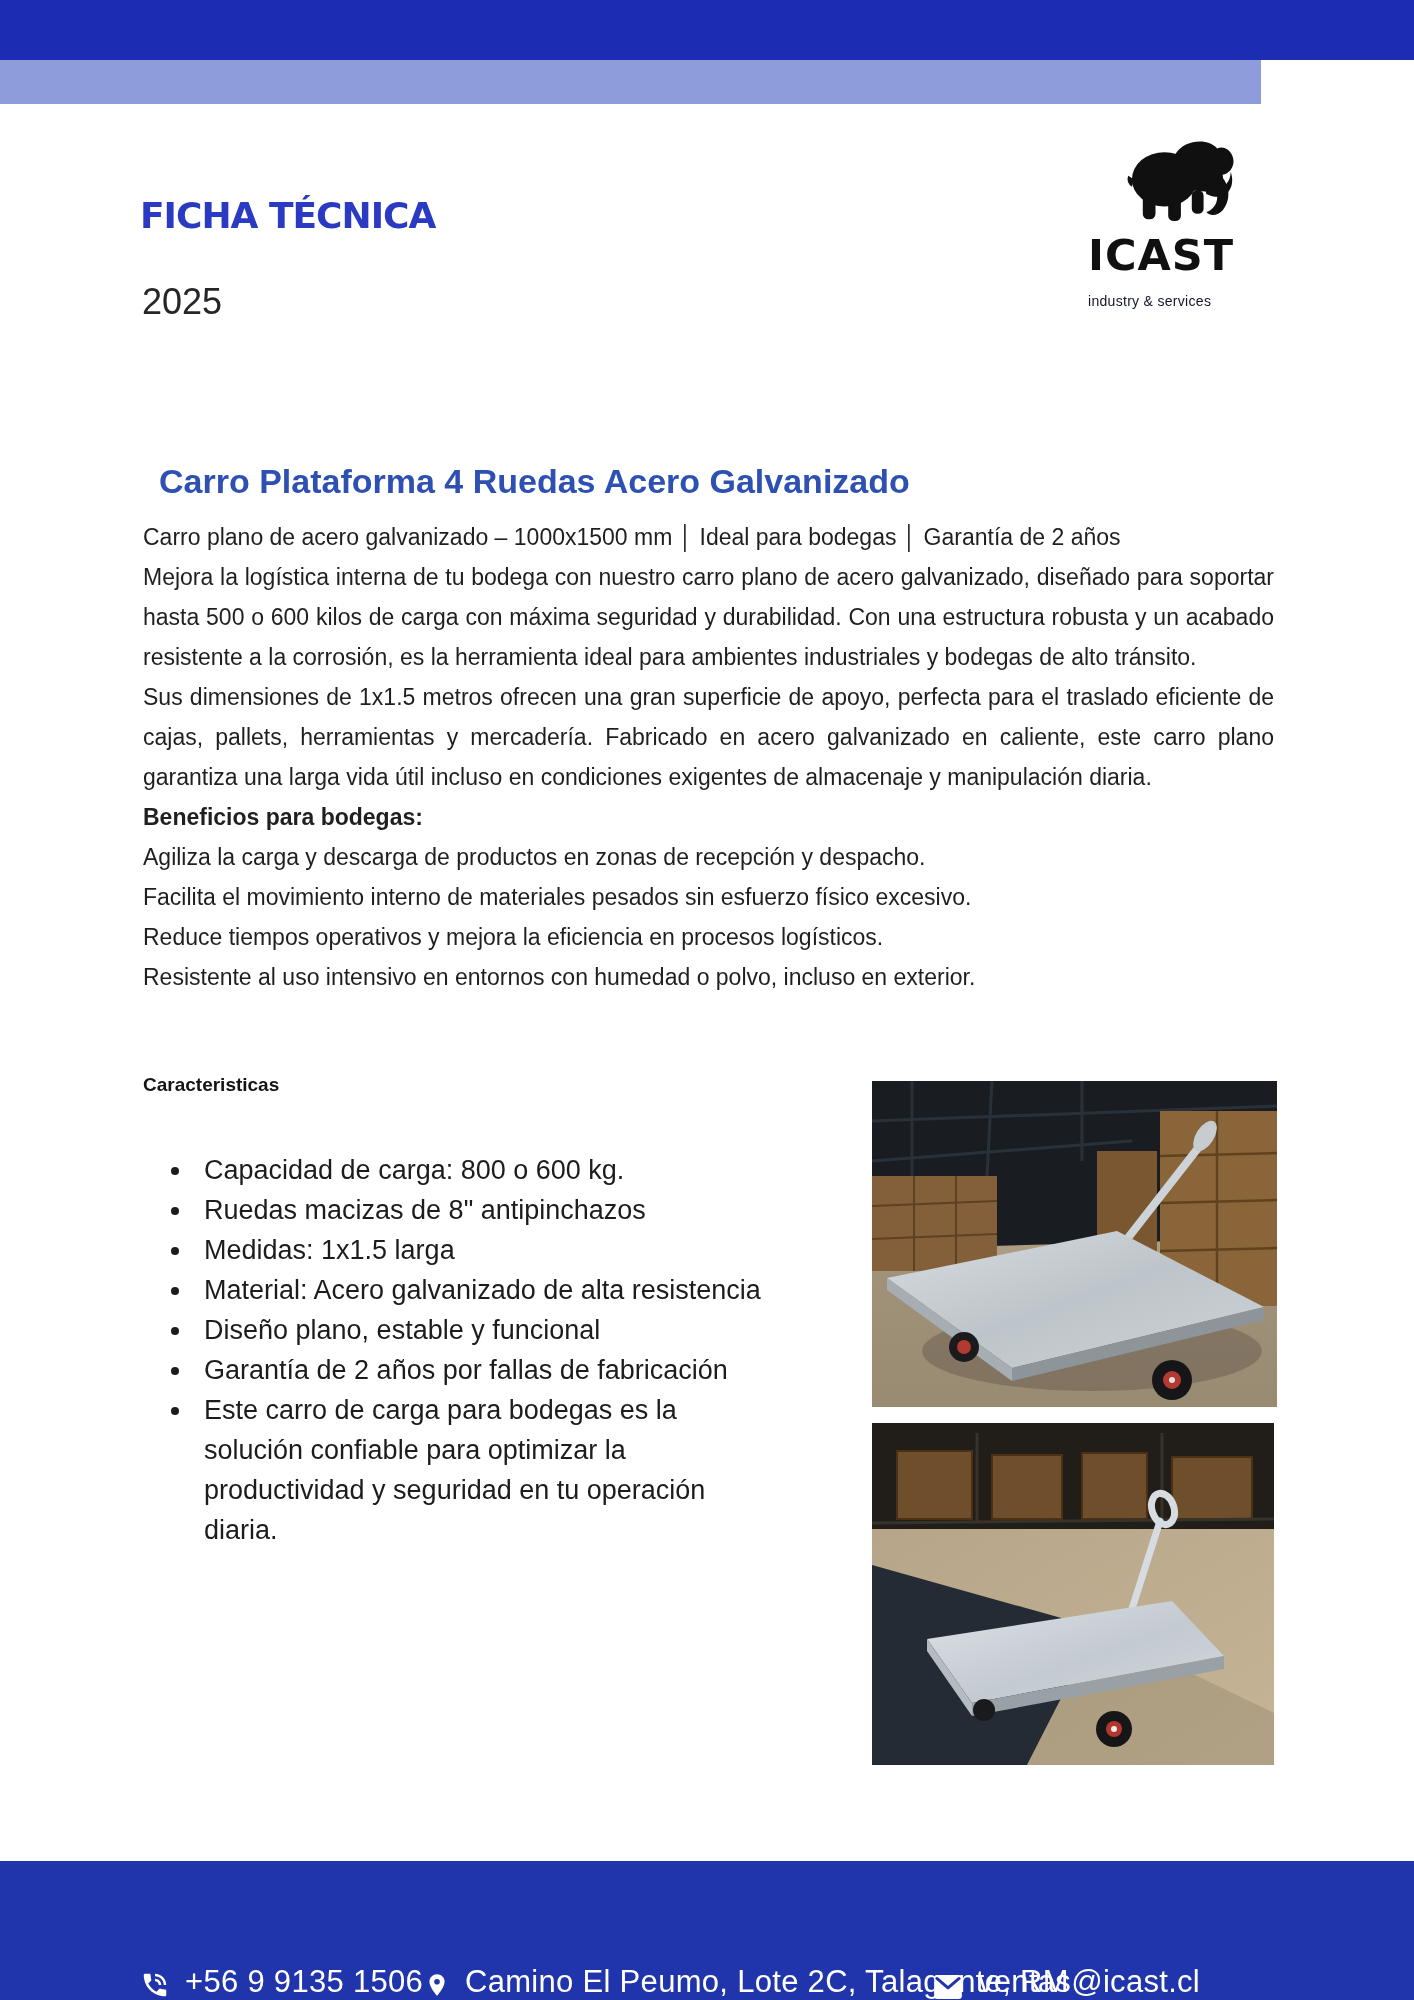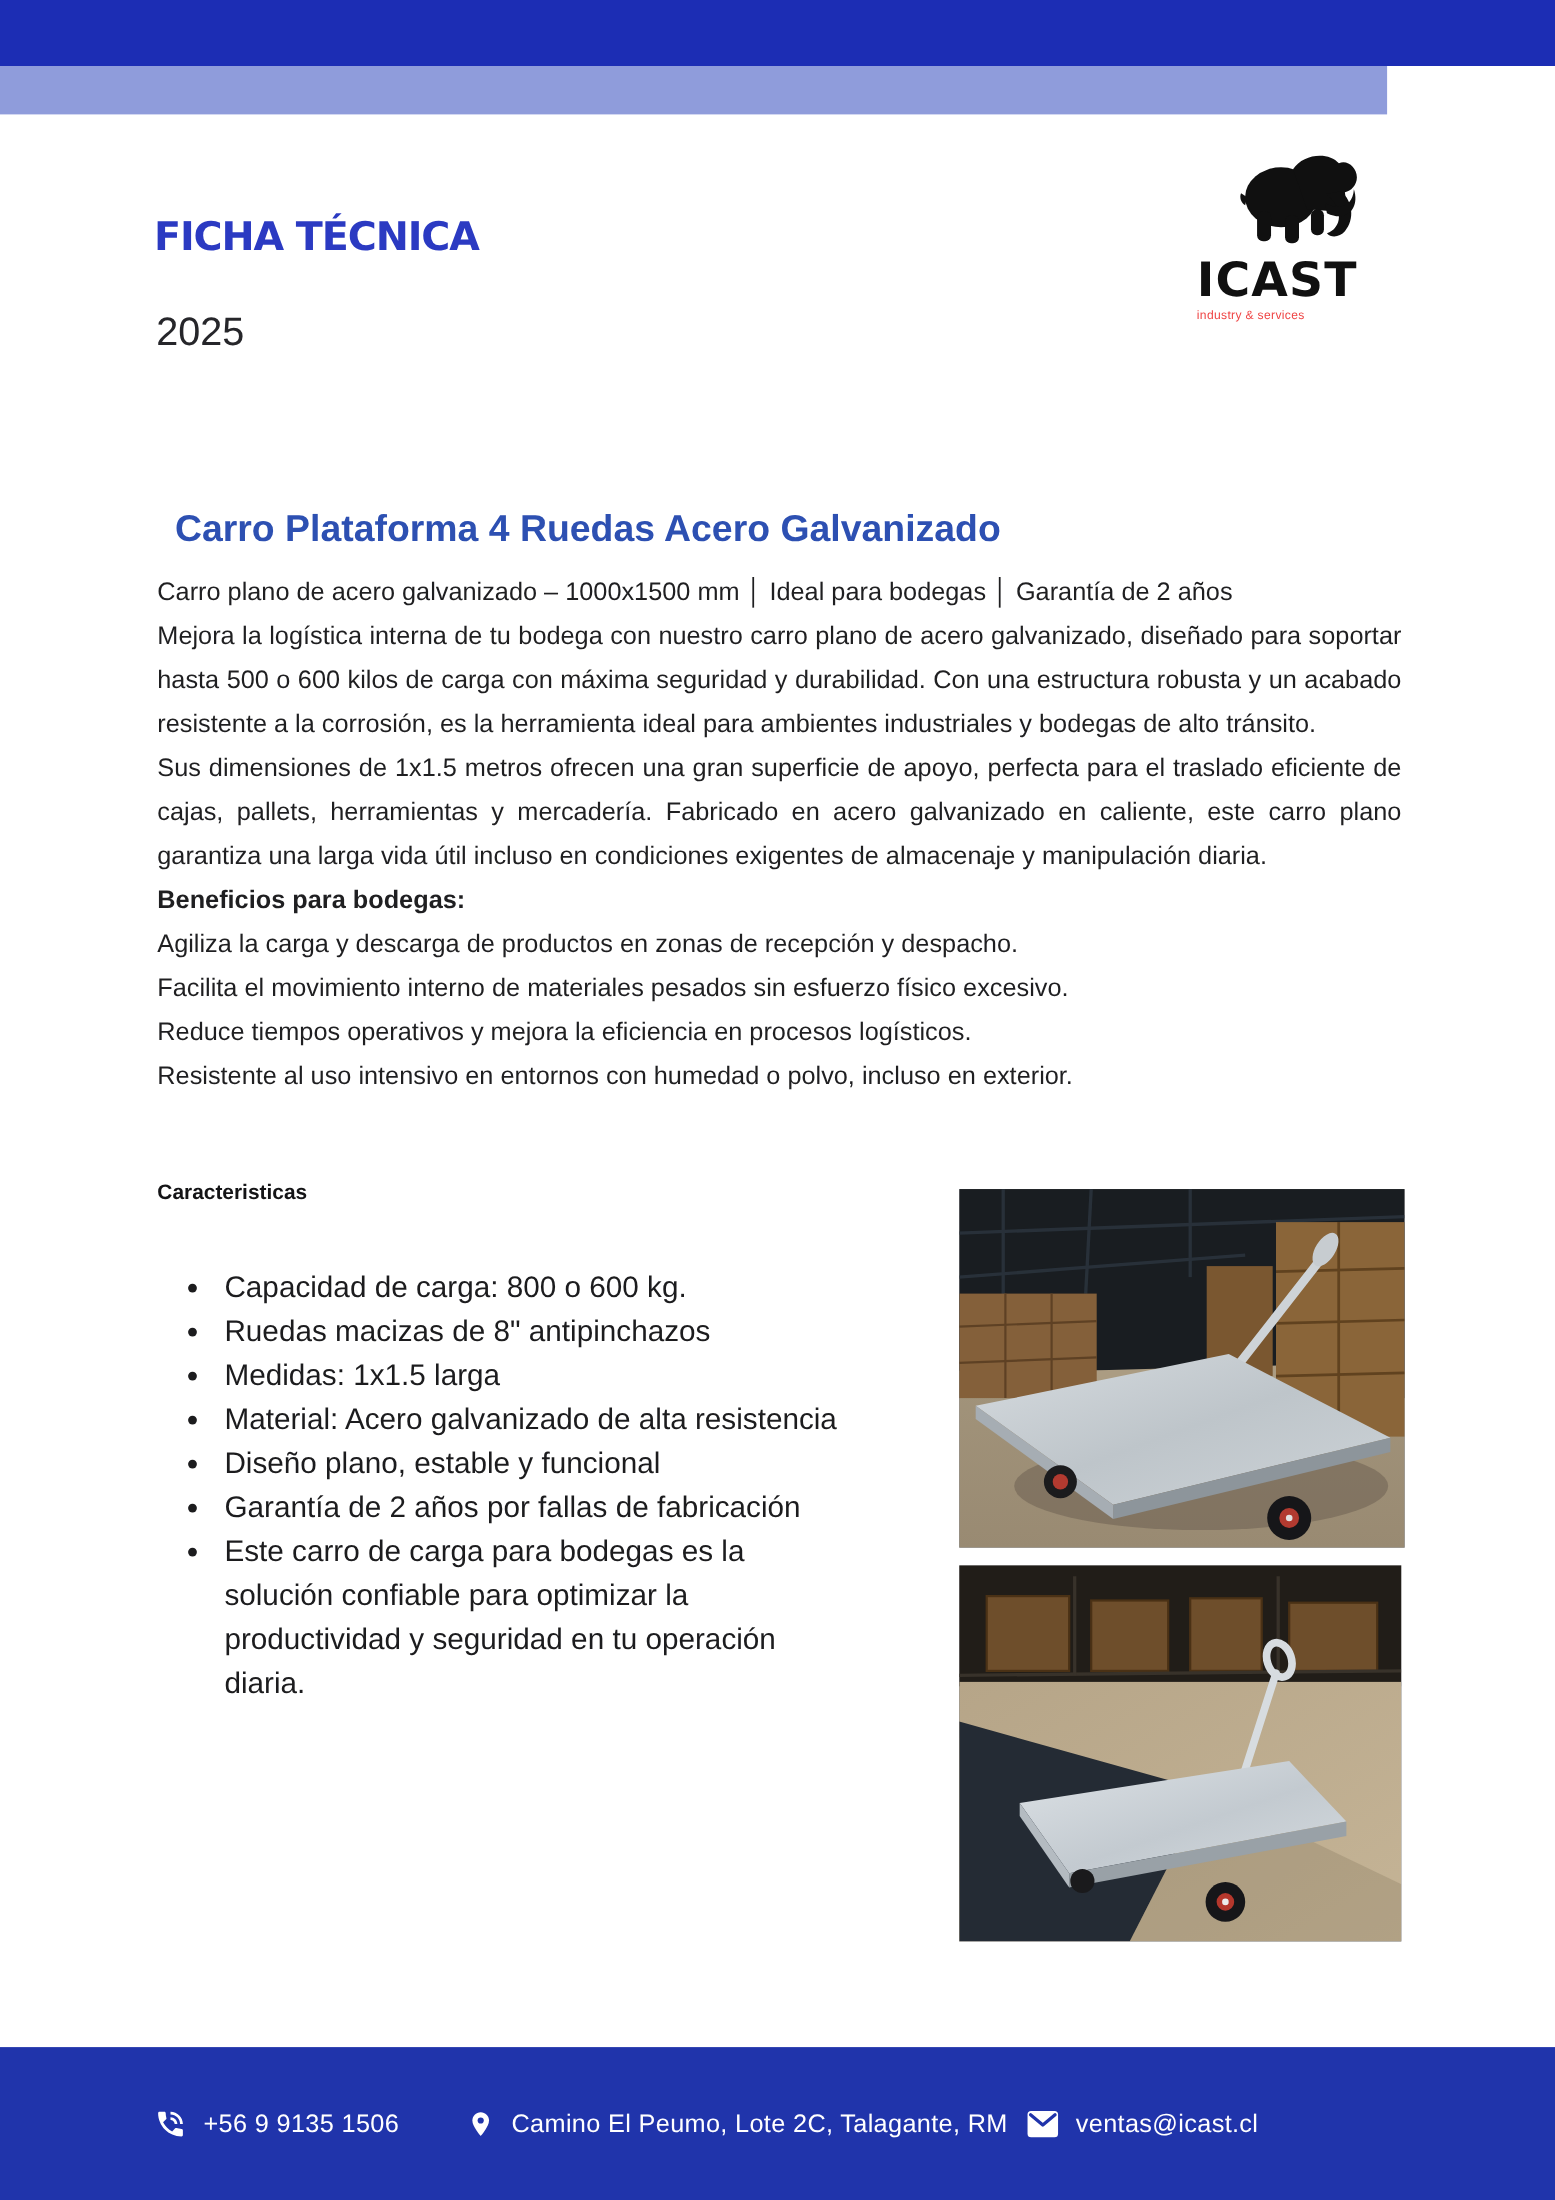--- a/index.html
+++ b/index.html
@@ -13,21 +13,21 @@
   
   .doc-title{position:absolute;left:140px;top:198px;margin:0;
              font-family:"DejaVu Sans",sans-serif;font-size:36px;font-weight:bold;
              letter-spacing:-1px;color:#2b3ac2;line-height:1;}
   .doc-year{position:absolute;left:142px;top:280px;font-size:36px;color:#26262a;line-height:1.2;}
 
   .logo{position:absolute;left:1088px;top:134px;width:184px;text-align:left;}
   .logo svg{display:block;margin:0 auto;}
   .logo-word{font-family:"DejaVu Sans",sans-serif;font-size:43px;font-weight:bold;
              letter-spacing:1px;color:#101010;line-height:1;margin-top:2px;}
-  .logo-tag{font-size:11px;color:#ef4444;margin-top:4px;letter-spacing:.3px;}
+  .logo-tag{font-size:14px;color:#0f172a;margin-top:16px;letter-spacing:.3px;}
 
   
   .content{position:absolute;left:143px;top:445px;width:1131px;
            font-size:23px;line-height:40px;}
   .content h2{margin:16px;font-size:34px;line-height:40px;color:#2d50b2;font-weight:bold;}
   .content p{margin:0;}
   .just{text-align:justify;}
   .bold{font-weight:bold;}
 
   .features-title{position:absolute;left:143px;top:1074px;margin:0;
@@ -37,22 +37,22 @@
   .features-list li{padding-left:10px;}
 
   
   .photo{position:absolute;overflow:hidden;background:#777;}
   .photo svg{display:block;}
   .photo1{left:872px;top:1081px;width:405px;height:326px;}
   .photo2{left:872px;top:1423px;width:402px;height:342px;}
 
   
   .footer{position:absolute;left:0;top:1861px;width:1414px;height:139px;background:#2034ab;color:#ffffff;}
-  .footer-item{position:absolute;top:0;height:139px;display:flex;align-items:center;gap:15px;
-               font-size:23px;letter-spacing:.3px;}
+  .footer-item{position:absolute;top:0;height:139px;display:flex;align-items:flex-end;gap:15px;
+               font-size:31px;letter-spacing:.3px;}
   .fi-phone{left:140px;}
   .fi-address{left:424px;}
   .fi-email{left:933px;}
   .footer-item svg{flex:0 0 auto;}
 </style>
 </head>
 <body>
 
 <div class="page">
 

